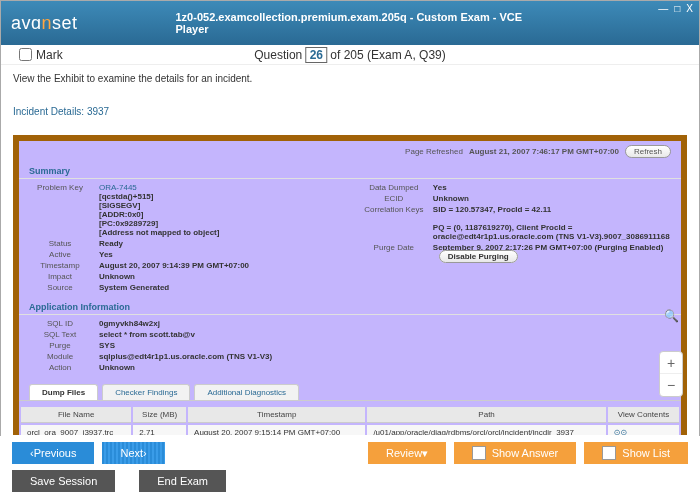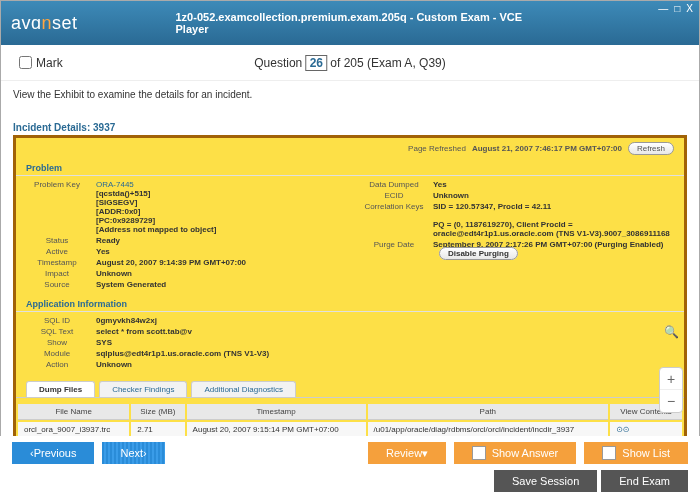--- a/index.html
+++ b/index.html
@@ -4,27 +4,27 @@
 <style>
 *{box-sizing:border-box;margin:0;padding:0;font-family:Arial,Helvetica,sans-serif}
 body{width:700px;height:500px;background:#f0f0f0;overflow:hidden;position:relative}
 .win{width:700px;height:500px;background:#fff;border:1px solid #aaa}
 .titlebar{height:44px;background:linear-gradient(#3d8ab8,#2a6a94);display:flex;align-items:center;padding:0 10px;color:#fff;position:relative}
 .logo{font-size:18px;font-weight:300;letter-spacing:.5px}
 .logo b{color:#ffa640}
 .title{position:absolute;left:50%;transform:translateX(-50%);font-size:11px;font-weight:600}
 .winbtns{position:absolute;right:6px;top:2px;display:flex;gap:6px;font-size:10px;color:#fff}
 .winbtns span{cursor:pointer}
-.questionbar{height:36px;background:#fff;display:flex;align-items:center;padding:0 18px;font-size:12px;color:#333;border-bottom:1px solid #eee}
+.questionbar{height:20px;background:#fff;display:flex;align-items:center;padding:0 18px;font-size:12px;color:#333;border-bottom:1px solid #eee}
 .qcenter{position:absolute;left:50%;transform:translateX(-50%)}
 .qnum{display:inline-block;border:1px solid #666;padding:0 3px;color:#2a6a94;font-weight:600}
 .content{height:370px;padding:8px 12px;overflow:hidden;position:relative;font-size:9px;color:#333}
 .instr{font-size:10px;color:#333;margin-bottom:22px}
-.incid{color:#2a6a94;font-weight:bold;font-size:10px;margin-bottom:2px}
-.panel{border:3px solid #a16207;background:#fde047}
+.incid{color:#2a6a94;font-weight:normal;font-size:10px;margin-bottom:18px}
+.panel{border:6px solid #a16207;background:#c4b5fd}
 .refreshrow{display:flex;justify-content:flex-end;align-items:center;gap:6px;padding:4px 10px;font-size:8px;color:#555}
 .btn-oval{border:1px solid #999;border-radius:10px;padding:1px 8px;font-size:8px;background:linear-gradient(#fff,#e8e8e8);cursor:pointer}
 .sect-h{font-size:9px;font-weight:bold;color:#2a6a94;padding:2px 10px;border-bottom:1px solid #e0e0e0;margin-top:2px}
 .cols{display:flex;padding:4px 10px}
 .colL{flex:0 0 52%}
 .colR{flex:1}
 .kv{display:flex;margin-bottom:2px}
 .klab{width:70px;text-align:center;color:#555;padding-right:8px;font-size:8px}
 .kval{font-size:8px;font-weight:bold;color:#333;flex:1}
 .link{color:#2a6a94;cursor:pointer;font-weight:normal}
@@ -40,21 +40,21 @@
 .magnify{position:absolute;right:20px;bottom:112px;font-size:12px;color:#999}
 .footer{position:absolute;bottom:0;left:0;right:0;background:#fff}
 .btnrow1{display:flex;align-items:center;padding:6px 12px;gap:8px}
 .btn{height:22px;display:flex;align-items:center;justify-content:center;font-size:11px;color:#fff;cursor:pointer;padding:0 18px;border:none}
 .blue{background:#2a8cd8}
 .blue.striped{background:repeating-linear-gradient(90deg,#2a8cd8,#2a8cd8 2px,#3a9ce8 2px,#3a9ce8 4px)}
 .orange{background:#f5a03c}
 .dark{background:#555}
 .chk{width:14px;height:14px;background:#fff;border:1px solid #999;display:inline-block;margin-right:6px}
 .spacer{flex:1}
-.btnrow2{display:flex;justify-content:flex-end;padding:0 12px 8px;gap:4px}
+.btnrow2{display:flex;padding:0 12px 8px;gap:24px}
 input[type=checkbox]{margin-right:4px}
 </style>
 </head>
 <body>
 
 <div class="win">
   <div class="titlebar">
     <div class="logo"><span>avɑ</span><b>n</b><span>set</span></div>
     <div class="title">1z0-052.examcollection.premium.exam.205q - Custom Exam - VCE Player</div>
     <div class="winbtns">
@@ -73,21 +73,21 @@
   <div class="content">
     <div class="instr">View the Exhibit to examine the details for an incident.</div>
     <div class="incid">Incident Details: 3937</div>
 
     <div class="panel">
       <div class="refreshrow">
         <span>Page Refreshed</span>
         <b>August 21, 2007 7:46:17 PM GMT+07:00</b>
         <span class="btn-oval">Refresh</span>
       </div>
-      <div class="sect-h">Problem</div>
+      <div class="sect-h">Summary</div>
 
       <div class="cols">
         <div class="colL">
           <div class="kv">
               <div class="klab">Problem Key</div>
               <div class="kval">
             <span class="link">ORA-7445</span><br>
             <span>[qcstda()+515]</span><br><span>[SIGSEGV]</span><br>
             <span>[ADDR:0x0]</span><br><span>[PC:0x9289729]</span><br>
             <span>[Address not mapped to object]</span>
@@ -139,21 +139,21 @@
       <div style="padding:4px 10px">
         <div class="kv">
             <div class="klab">SQL ID</div>
             <div class="kval">0gmyvkh84w2xj</div>
           </div>
         <div class="kv">
             <div class="klab">SQL Text</div>
             <div class="kval">select * from scott.tab@v</div>
           </div>
         <div class="kv">
-            <div class="klab">Show</div>
+            <div class="klab">Purge</div>
             <div class="kval">SYS</div>
           </div>
         <div class="kv">
             <div class="klab">Module</div>
             <div class="kval">sqlplus@edt4r1p1.us.oracle.com (TNS V1-V3)</div>
           </div>
         <div class="kv">
             <div class="klab">Action</div>
             <div class="kval">Unknown</div>
           </div>

